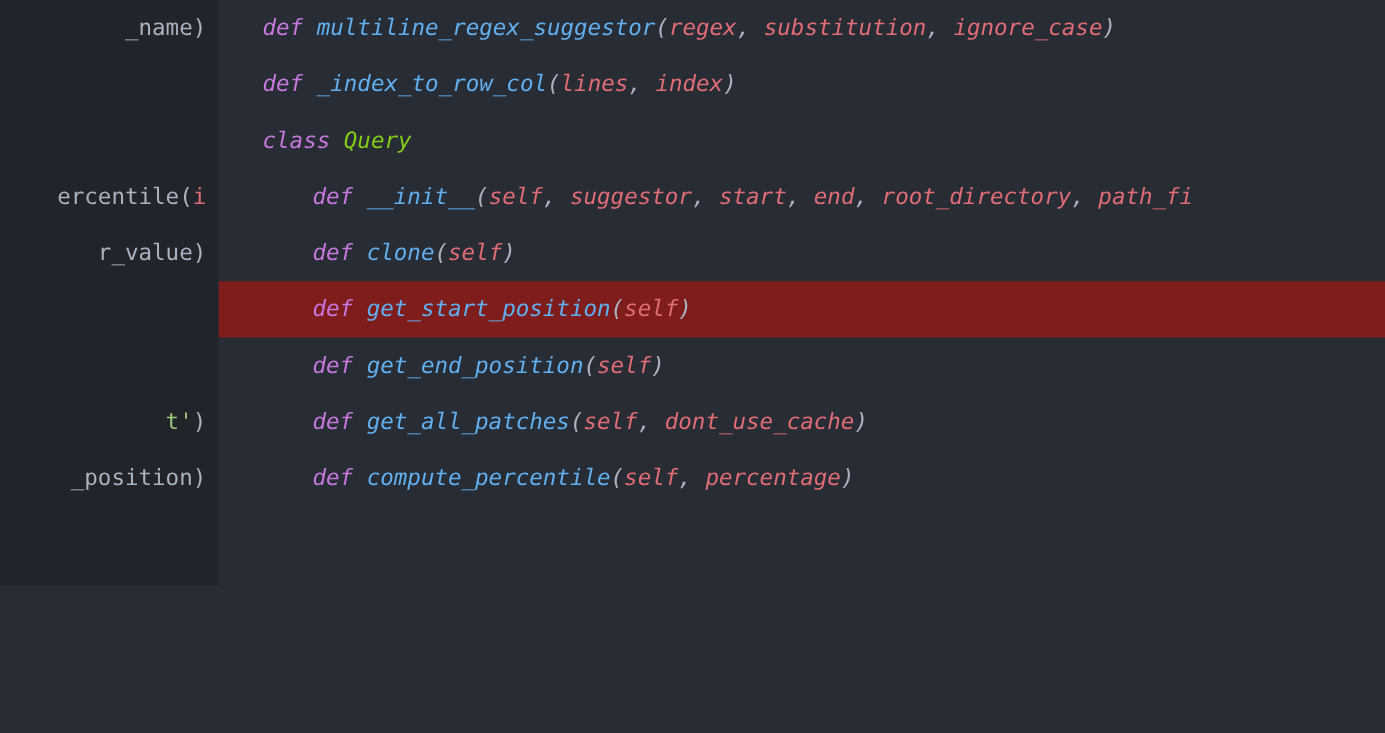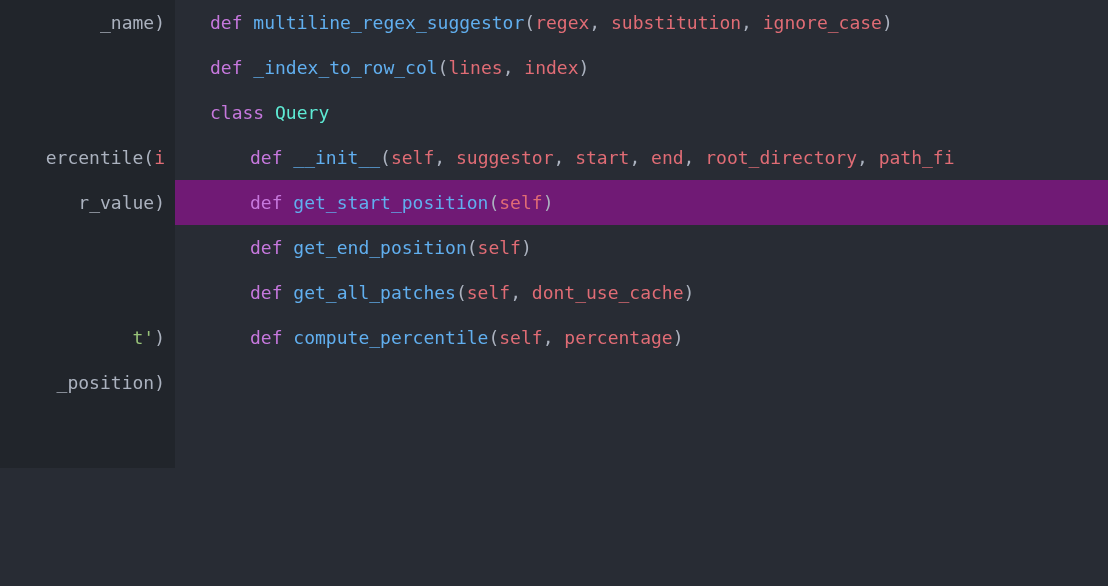--- a/index.html
+++ b/index.html
@@ -32,31 +32,32 @@
   overflow:hidden;
   direction:ltr;
 }
 .left-panel .ln .content { float:right; }
 .right-panel {
   position:absolute;
   left:175px; top:0;
   width:933px;
   height:586px;
   background:#282c34;
+  font-style:italic;
 }
 .code-line {
   height:45px;
   line-height:45px;
   padding-left:35px;
 }
-.code-line.sel { background:#701a75; }
+.code-line.sel { background:#7f1d1d; }
 .indent1 { padding-left:75px; }
 .kw { color:#c678dd; }       
 .fn { color:#61afef; }       
-.cls { color:#5eead4; }      
+.cls { color:#84cc16; }      
 .param { color:#e06c75; }    
 .self { color:#e06c75; }     
 .punct { color:#abb2bf; }    
 .plain { color:#abb2bf; }
 .str { color:#98c379; }
 </style>
 </head>
 <body>
 
 <div class="left-panel">
@@ -105,20 +106,25 @@
     <span> </span>
     <span class="cls">Query</span>
   </div>
 
   <div class="code-line indent1">
     <span class="kw">def</span>
     <span> </span>
     <span class="fn">__init__</span><span class="punct">(</span><span class="self">self</span><span class="punct">, </span><span class="param">suggestor</span><span class="punct">, </span><span class="param">start</span><span class="punct">, </span><span class="param">end</span><span class="punct">, </span><span class="param">root_directory</span><span class="punct">, </span><span class="param">path_fi</span>
   </div>
 
+  <div class="code-line indent1">
+    <span class="kw">def</span>
+    <span> </span>
+    <span class="fn">clone</span><span class="punct">(</span><span class="self">self</span><span class="punct">)</span>
+  </div>
 
 
   <div class="code-line indent1 sel">
     <span class="kw">def</span>
     <span> </span>
     <span class="fn">get_start_position</span><span class="punct">(</span><span class="self">self</span><span class="punct">)</span>
   </div>
 
 
   <div class="code-line indent1">

